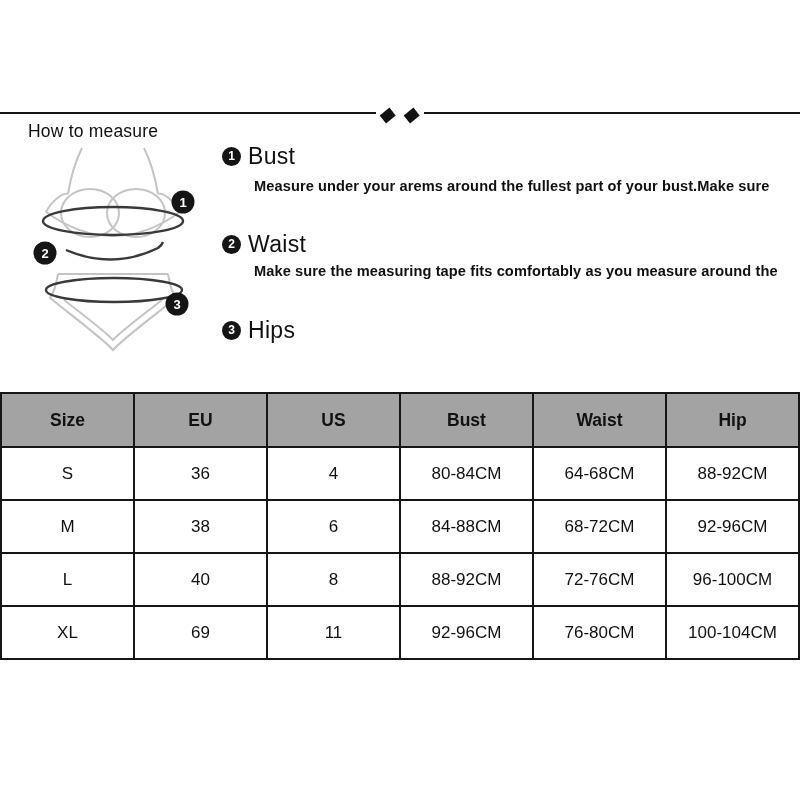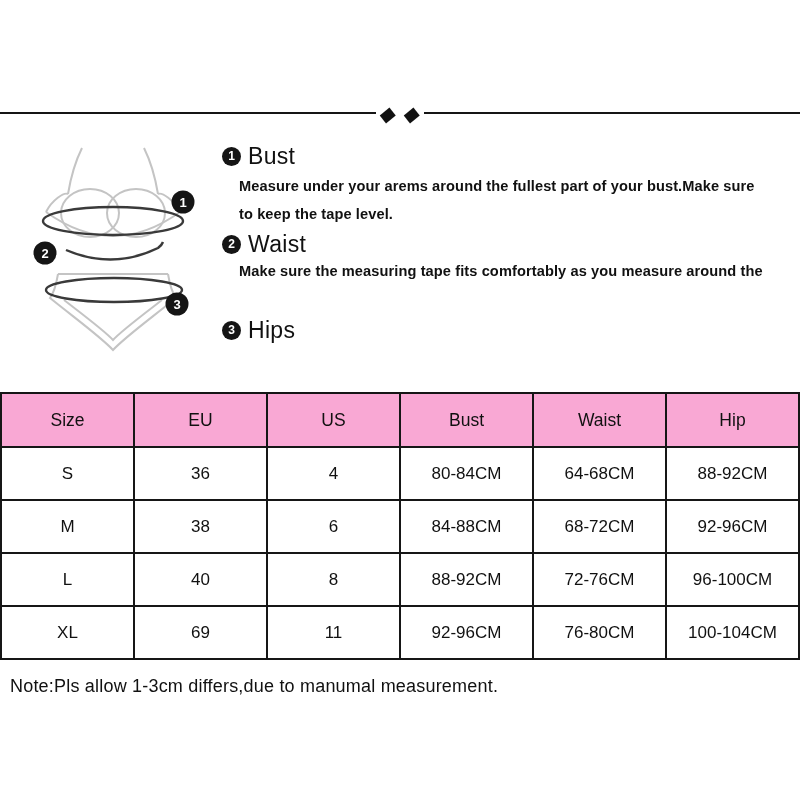--- a/index.html
+++ b/index.html
@@ -14,43 +14,44 @@
   .main-title{font-size:21.5px;font-weight:500;padding:0 24px;word-spacing:17px;letter-spacing:0.5px;white-space:nowrap;}
   
   .howto{position:absolute;left:28px;top:121px;font-size:17.5px;font-weight:500;letter-spacing:0.2px;}
   .sketch{position:absolute;left:8px;top:128px;}
   
   .section{position:absolute;left:222px;}
   .sec-head{display:flex;align-items:center;gap:7px;}
   .badge{width:19px;height:19px;border-radius:50%;background:#151515;color:#fff;
          font-size:12px;font-weight:700;line-height:19px;text-align:center;flex:0 0 19px;}
   .sec-title{font-size:23px;font-weight:400;letter-spacing:0.3px;}
-  .sec-desc{margin-left:17px;margin-top:3px;font-size:14.6px;font-weight:600;line-height:27.5px;letter-spacing:0.1px;}
+  .sec-desc{margin-left:32px;margin-top:3px;font-size:14.6px;font-weight:600;line-height:27.5px;letter-spacing:0.1px;}
   .desc-line{white-space:nowrap;}
   .desc-line.indent2{padding-left:5px;}
   
   table.size-table{position:absolute;top:392px;left:0;width:800px;border-collapse:collapse;table-layout:fixed;}
   .size-table th,.size-table td{border:2px solid #161616;text-align:center;vertical-align:middle;padding:0;}
-  .size-table th{height:52px;background:#f9a8d4;font-size:17.5px;font-weight:400;}
+  .size-table th{height:52px;background:#a3a3a3;font-size:17.5px;font-weight:700;}
   .size-table td{height:51px;font-size:17px;font-weight:400;}
   
   .note{position:absolute;left:10px;top:676px;font-size:18px;letter-spacing:0.2px;}
 </style>
 </head>
 <body>
 
 <div id="canvas">
 
   <div class="title-row">
     <span class="rule"></span>
     <span class="diamond">◆</span>
     <span class="diamond">◆</span>
     <span class="rule"></span>
   </div>
 
+  <div class="howto">How to measure</div>
 
   <svg class="sketch" width="215" height="245" viewBox="0 0 215 245">
 
     <g fill="none" stroke="#c4c4c4" stroke-width="2">
       <path d="M60,66 C63,48 68,32 74,20"></path>
       <path d="M150,66 C147,48 142,32 136,20"></path>
       <ellipse cx="82" cy="85" rx="29" ry="24"></ellipse>
       <ellipse cx="128" cy="85" rx="29" ry="24"></ellipse>
       <path d="M38,84 Q105,132 172,84"></path>
       <path d="M38,84 C44,72 56,64 60,66"></path>
@@ -83,21 +84,20 @@
     </g>
   </svg>
 
   <div class="section" style="top:143px;">
     <div class="sec-head">
       <span class="badge">1</span>
       <span class="sec-title">Bust</span>
     </div>
     <div class="sec-desc">
       <div class="desc-line">Measure under your arems around the fullest part of your bust.Make sure</div>
-      <div class="desc-line">to keep the tape level.</div>
     </div>
   </div>
 
   <div class="section" style="top:231px;">
     <div class="sec-head">
       <span class="badge">2</span>
       <span class="sec-title">Waist</span>
     </div>
     <div class="sec-desc" style="margin-top:0;">
       <div class="desc-line">Make sure the measuring tape fits comfortably as you measure around the</div>
@@ -151,15 +151,14 @@
         <td>XL</td>
         <td>69</td>
         <td>11</td>
         <td>92-96CM</td>
         <td>76-80CM</td>
         <td>100-104CM</td>
       </tr>
     </tbody>
   </table>
 
-  <div class="note">Note:Pls allow 1-3cm differs,due to manumal measurement.</div>
 
 </div>
 
 </body></html>

